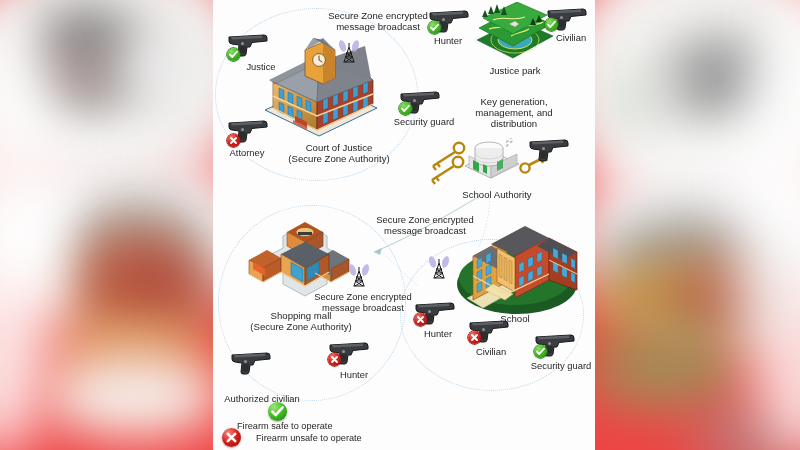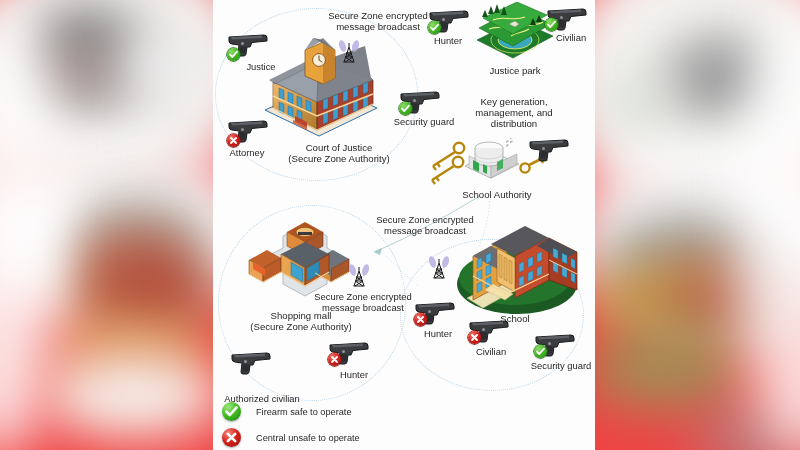--- a/index.html
+++ b/index.html
@@ -581,31 +581,31 @@
         <circle cx="16.5" cy="15.5" r="1.5" fill="#8e9397"></circle>
       </svg>
     </div>
     <div class="badge safe" style="left:321px;top:345px;">
       <svg viewBox="0 0 13 13">
           <path d="M3 6.6 L5.3 9 L10 3.6" fill="none" stroke="#fff" stroke-width="1.9" stroke-linecap="round" stroke-linejoin="round"></path>
         </svg>
     </div>
     <div class="lbl" style="left:306px;top:361px;width:84px;font-size:9.4px;">Security guard</div>
 
-    <div class="legend-row" style="left:9px;top:402px;">
+    <div class="legend-row" style="left:9px;top:402px;flex-direction:column;">
       <span class="legend-mark safe">
         <svg viewBox="0 0 19 19">
             <path d="M4.4 9.6 L7.8 13 L14.6 5.4" fill="none" stroke="#fff" stroke-width="2.6" stroke-linecap="round" stroke-linejoin="round"></path>
           </svg>
       </span>
       <span class="legend-text">Firearm safe to operate</span>
     </div>
     <div class="legend-row" style="left:9px;top:428px;">
       <span class="legend-mark unsafe">
         <svg viewBox="0 0 19 19">
             <path d="M5.8 5.8 L13.2 13.2 M13.2 5.8 L5.8 13.2" fill="none" stroke="#fff" stroke-width="2.6" stroke-linecap="round"></path>
           </svg>
       </span>
-      <span class="legend-text">Central unsafe to operate</span>
+      <span class="legend-text">Firearm unsafe to operate</span>
     </div>
 
   </div>
 </div>
 
 </body></html>

